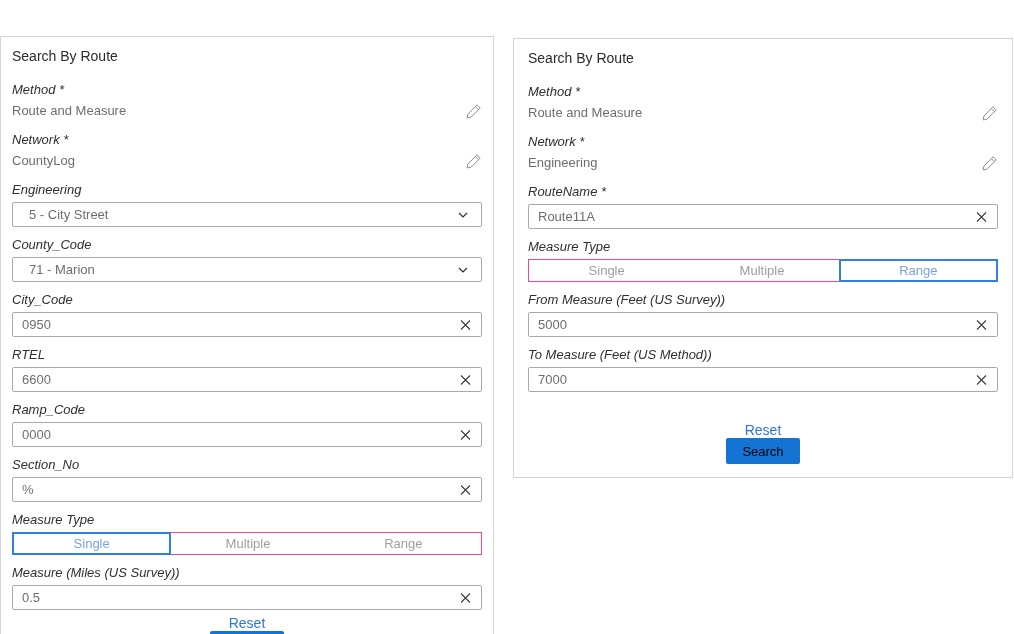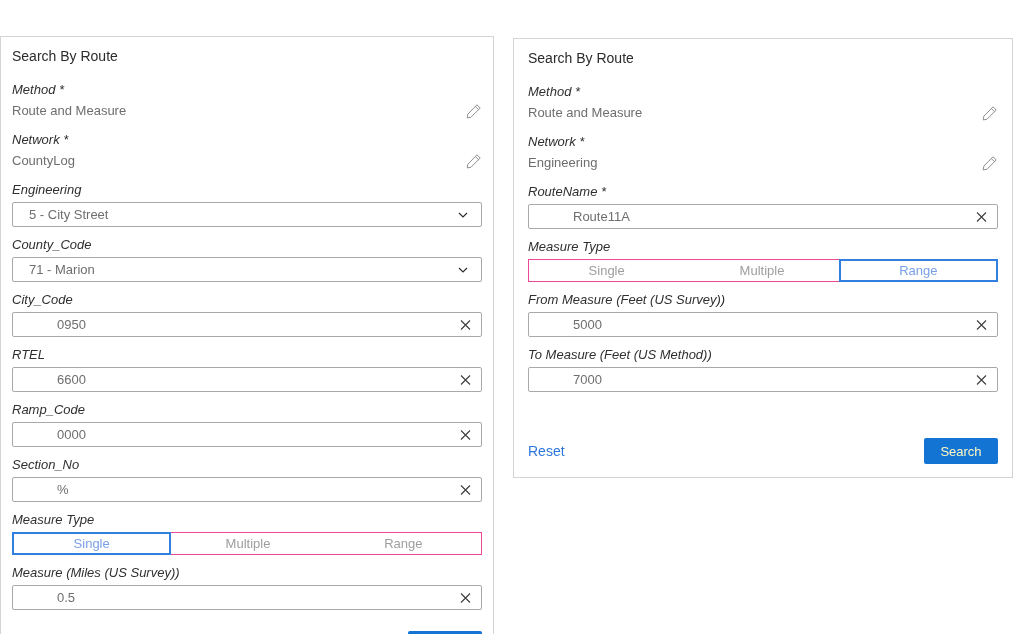--- a/index.html
+++ b/index.html
@@ -18,37 +18,37 @@
 
   .static-row { display:flex; justify-content:space-between; align-items:center; height:17px; }
   .static-value { font-size:13px; color:#6e6e6e; }
   .edit-btn { background:none; border:none; padding:0; height:16px; cursor:pointer; line-height:0; }
 
   .control { height:25px; border:1px solid #a9a9a9; border-radius:2px; background:#fff;
              display:flex; align-items:center; width:100%; }
   .select { justify-content:space-between; padding:0 13px 0 16px; cursor:pointer; }
   .select-value { font-size:13px; color:#6e6e6e; }
 
-  .input-wrap { position:relative;padding-left:35px; }
+  .input-wrap { position:relative; }
   .text-input { width:100%; height:23px; border:none; outline:none; background:transparent;
                 padding:0 32px 0 9px; font-family:"Liberation Sans", sans-serif;
                 font-size:13px; color:#6e6e6e; }
   .clear-btn { position:absolute; right:7px; top:50%; transform:translateY(-50%);
                background:none; border:none; padding:2px; cursor:pointer; line-height:0; }
 
   .segmented { display:flex; height:23px; border:1px solid #ec4899; background:#3b82f6; }
   .seg { flex:1; display:flex; align-items:center; justify-content:center;
          font-size:13px; color:#9e9e9e; cursor:pointer; background:#fff; }
   .seg.selected { border:2px solid #3180df; color:#7aa0e6; margin:-1px; z-index:1; }
 
   .footer { position:absolute; left:11px; right:11px; bottom:12px;
-            display:flex; justify-content:space-between; align-items:center; }
+            display:flex; justify-content:space-between; align-items:center;flex-direction:column; }
   #right-panel .footer { left:14px; right:14px; bottom:13px; }
   .reset-link { color:#2d76dd; font-size:14px; cursor:pointer; text-decoration:none; }
-  .search-btn { background:#1374d4; color:#fef9c3; border:none; border-radius:2px;
+  .search-btn { background:#1374d4; color:#000000; border:none; border-radius:2px;
                 width:74px; height:26px; font-family:"Liberation Sans", sans-serif;
                 font-size:13px; cursor:pointer; }
 </style>
 </head>
 <body>
 
 <svg width="0" height="0" style="position:absolute">
   <defs>
     <g id="pencil">
       <path d="M11 1.8 L14.2 5 L4.9 14.3 L1.2 14.9 L1.8 11.2 Z" fill="none" stroke="#8e8e8e" stroke-width="1"></path>

